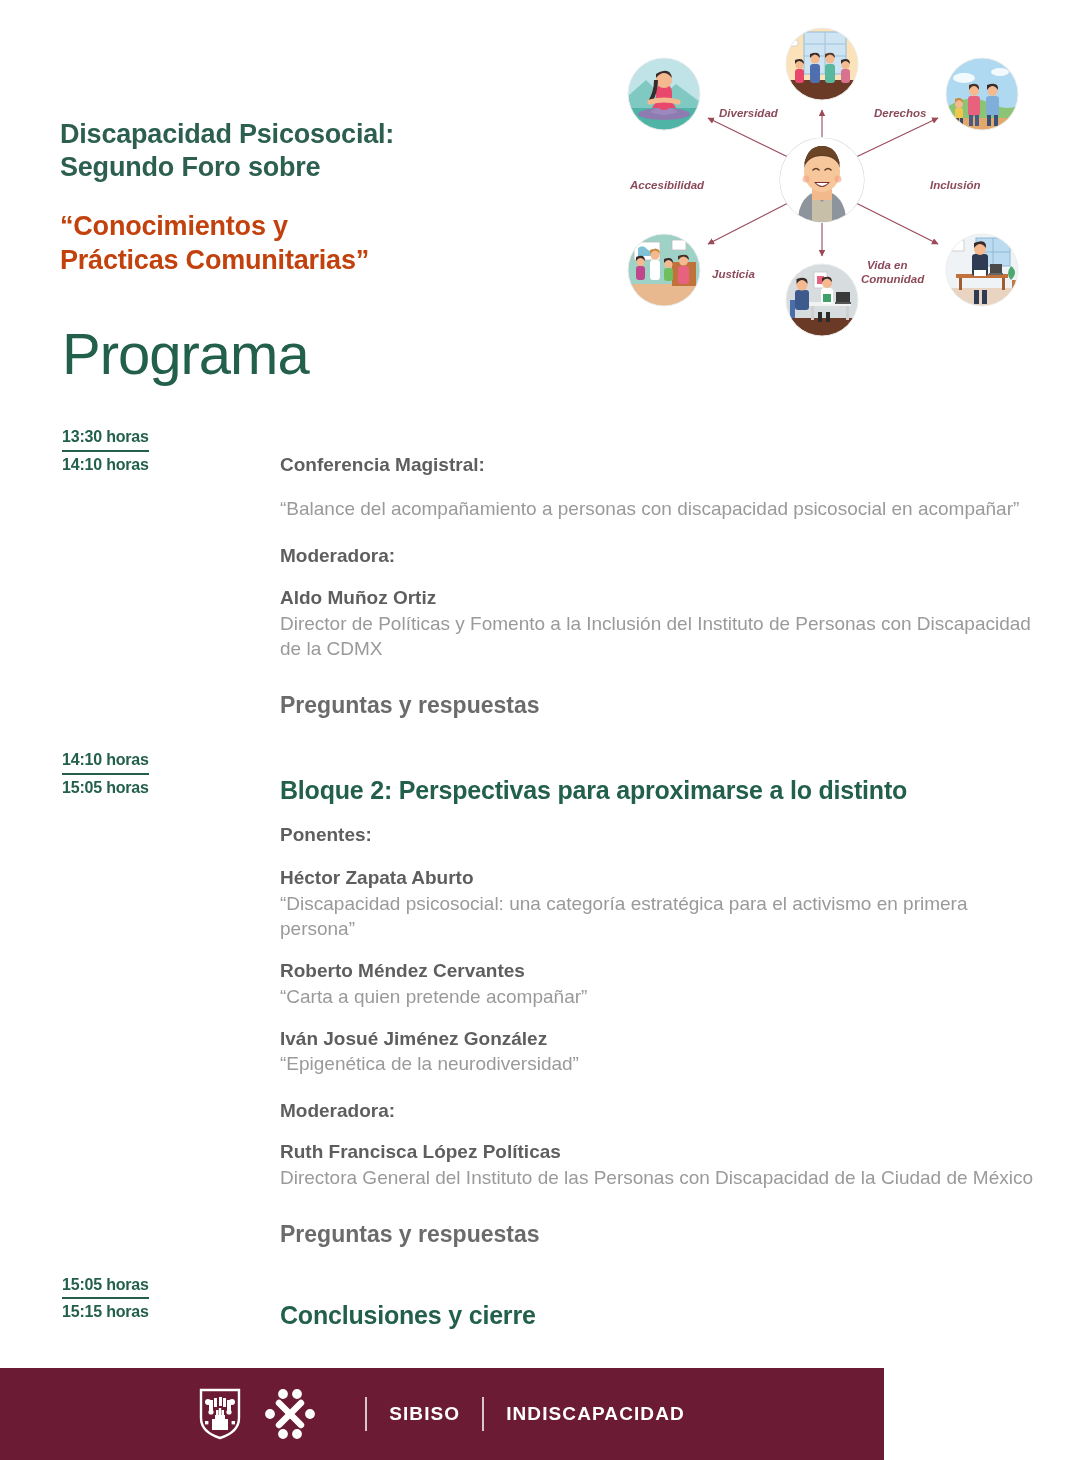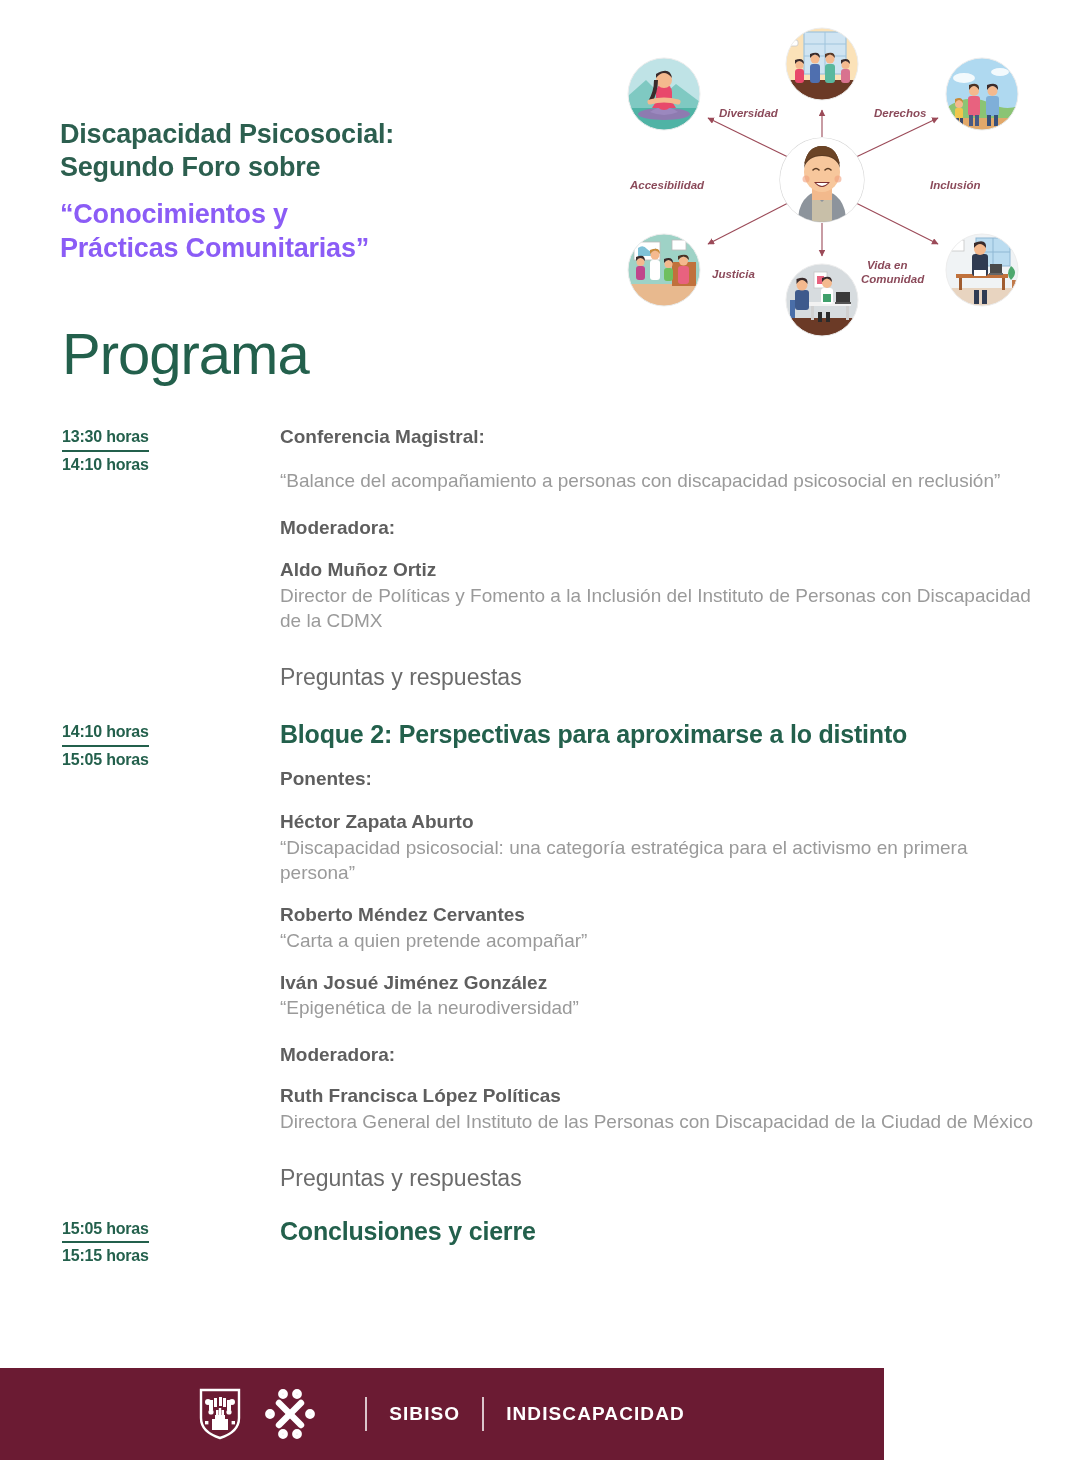--- a/index.html
+++ b/index.html
@@ -34,25 +34,25 @@
 
   .title-main {
     font-size: 27px;
     font-weight: bold;
     line-height: 1.23;
     color: #2C5F4F;
     letter-spacing: -0.2px;
   }
 
   .title-sub {
-    margin-top: 14px;
+    margin-top: 26px;
     font-size: 27px;
     font-weight: bold;
     line-height: 1.23;
-    color: #8b5cf6;
+    color: #c2410c;
     letter-spacing: -0.2px;
   }
 
   
   .programa {
     position: absolute;
     left: 62px;
     top: 325px;
     font-size: 58px;
     font-weight: normal;
@@ -111,20 +111,21 @@
     padding-bottom: 1px;
   }
 
   .time-end {
     padding-top: 2px;
   }
 
   .content-col {
     flex: 1 1 auto;
     min-width: 0;
+    margin-top: 28px;
   }
 
   
   .label-bold {
     font-size: 19px;
     font-weight: bold;
     color: #5E5E5E;
     line-height: 1.35;
   }
 
@@ -145,21 +146,21 @@
   .section-title-green {
     font-size: 25px;
     font-weight: bold;
     color: #23604C;
     line-height: 1.25;
     letter-spacing: -0.2px;
   }
 
   .qa-heading {
     font-size: 23px;
-    font-weight: normal;
+    font-weight: bold;
     color: #6B6B6B;
     line-height: 1.3;
   }
   .gap-16 { height: 16px; }
   .gap-18 { height: 18px; }
   .gap-22 { height: 22px; }
   .gap-26 { height: 26px; }
   .gap-30 { height: 30px; }
 
   
@@ -467,21 +468,21 @@
     <div class="row">
       <div class="time-col">
         <div class="time-box">
           <div class="time-start">13:30 horas</div>
           <div class="time-end">14:10 horas</div>
         </div>
       </div>
       <div class="content-col">
         <div class="label-bold">Conferencia Magistral:</div>
         <div class="gap-18"></div>
-        <div class="person-desc">“Balance del acompañamiento a personas con discapacidad psicosocial en reclusión”</div>
+        <div class="person-desc">“Balance del acompañamiento a personas con discapacidad psicosocial en acompañar”</div>
         <div class="gap-22"></div>
         <div class="label-bold">Moderadora:</div>
         <div class="gap-18"></div>
         <div class="person-name">Aldo Muñoz Ortiz</div>
         <div class="person-desc">Director de Políticas y Fomento a la Inclusión del Instituto de Personas con Discapacidad de la CDMX</div>
         <div class="gap-30"></div>
         <div class="qa-heading">Preguntas y respuestas</div>
       </div>
     </div>
 

